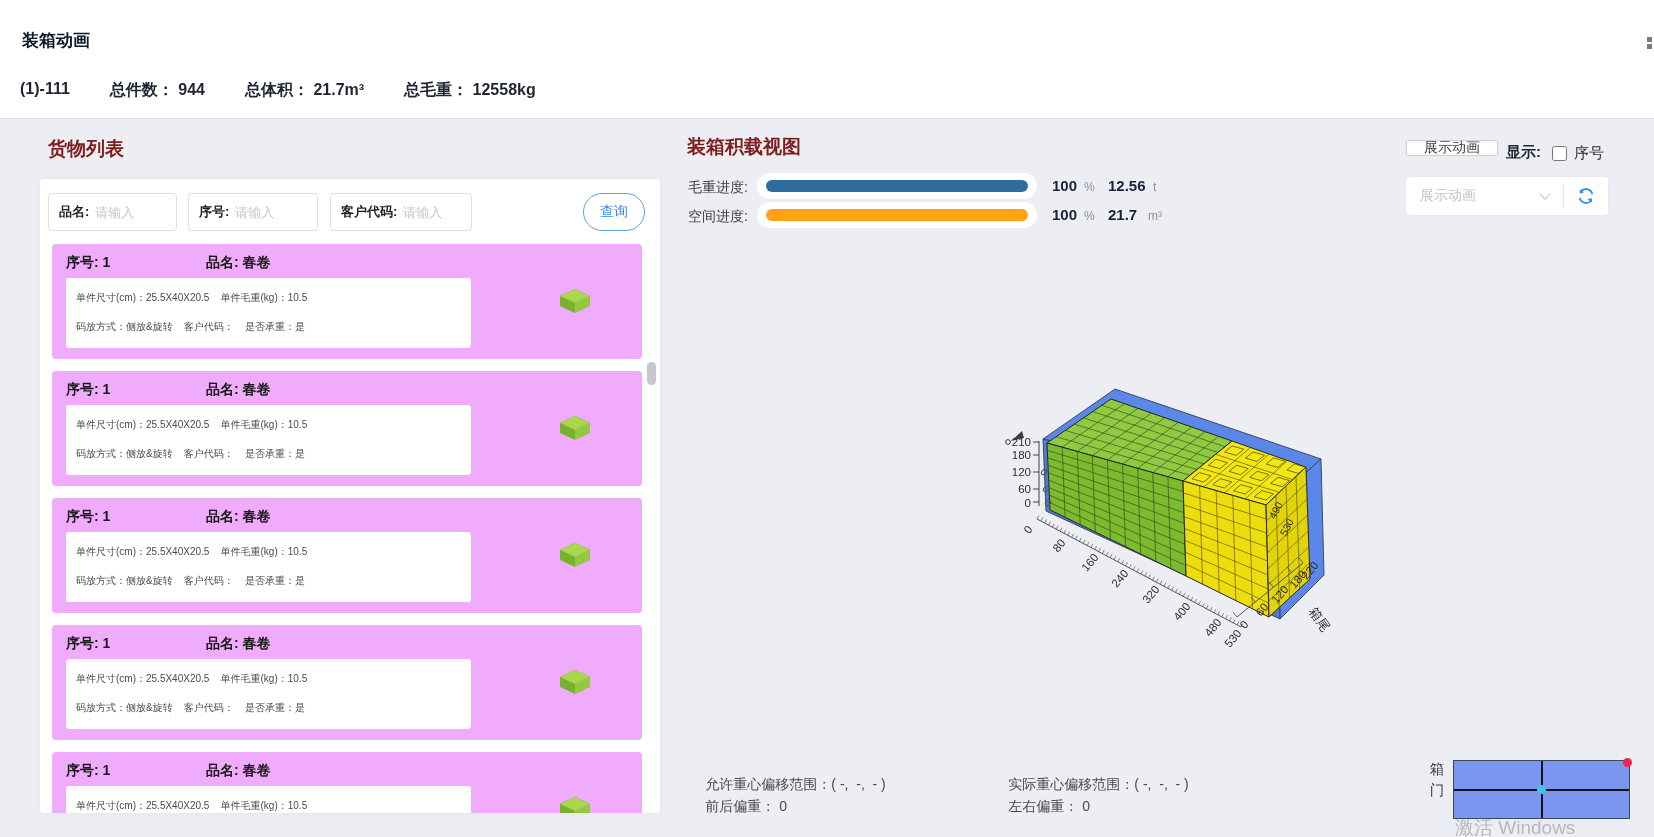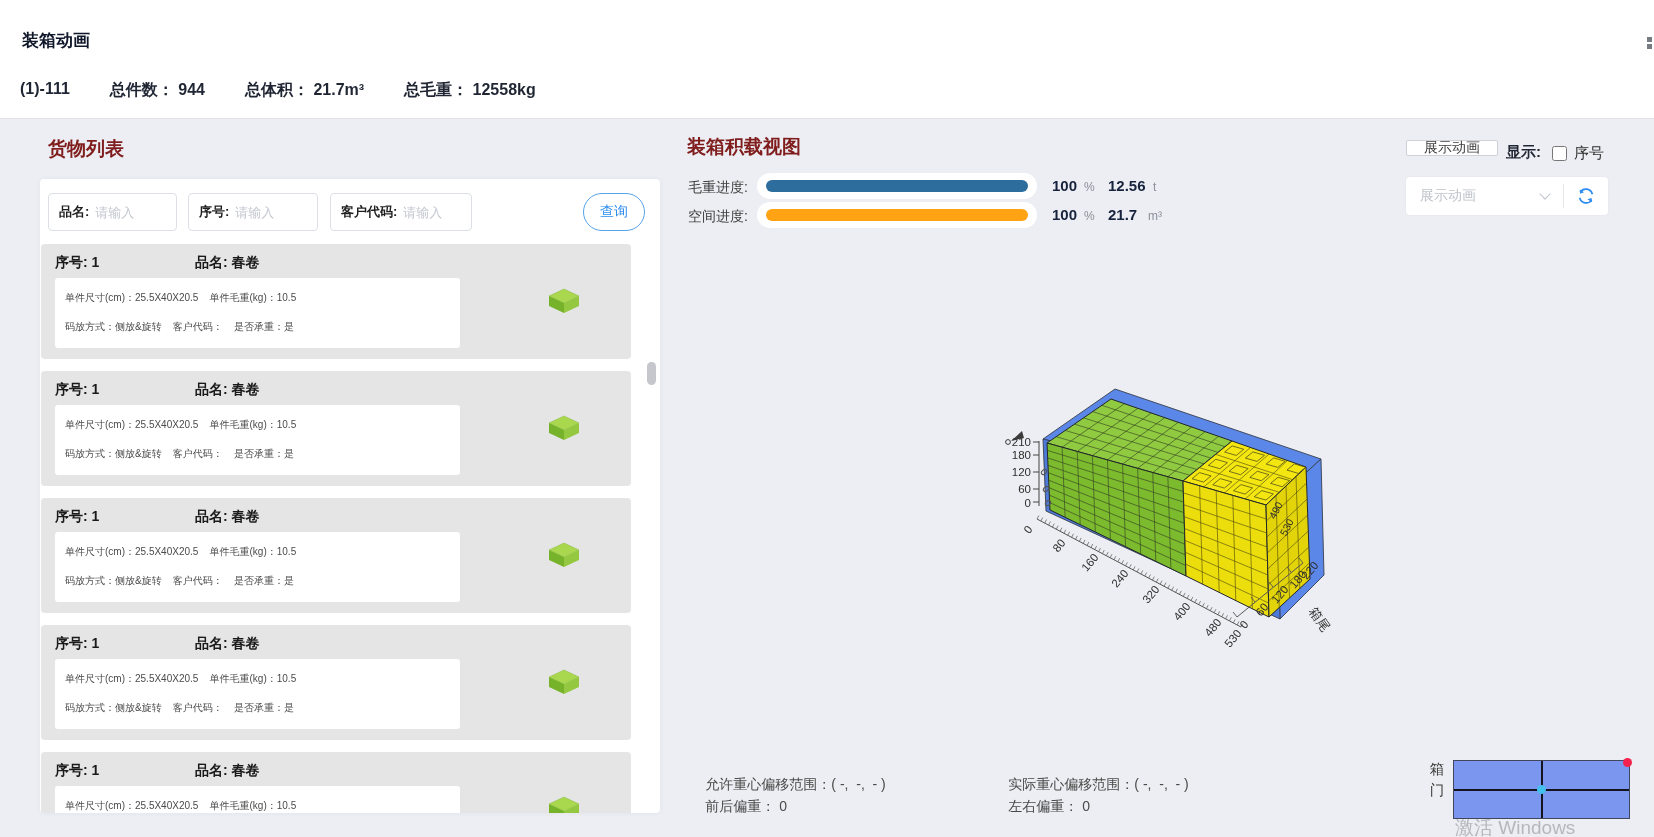--- a/index.html
+++ b/index.html
@@ -26,21 +26,21 @@
     box-shadow:0 0 5px rgba(0,0,0,.05); overflow:hidden; }
   .filter-box { top:14px; height:38px; background:#fff; border:1px solid #dcdfe6; border-radius:4px;
     display:flex; align-items:center; padding:16px 10px; }
   .flabel { font-size:13px; font-weight:bold; color:#1f1f1f; margin-right:6px; white-space:nowrap; }
   .filter-box input { border:none; outline:none; font-size:13px; color:#333; width:64px; background:transparent;
     font-family:inherit; }
   .filter-box input::placeholder { color:#c3c7cf; }
   #query-btn { left:543px; top:14px; width:62px; height:38px; border-radius:19px; background:#fff;
     border:1px solid #57a3e8; color:#2d8cf0; font-size:14px; display:flex; align-items:center; justify-content:center;
     cursor:pointer; }
-  .cargo-item { left:1px; width:590px; height:115px; background:#e5e5e5; border-radius:4px; }
+  .cargo-item { left:12px; width:590px; height:115px; background:#f0abfc; border-radius:4px; }
   .ci-head { position:absolute; left:14px; top:10px; font-size:14px; font-weight:bold; color:#1a1a1a; }
   .ci-head .ci-name { position:absolute; left:140px; top:0; white-space:nowrap; }
   .ci-box { position:absolute; left:14px; top:34px; width:405px; height:70px; background:#fff; border-radius:3px; }
   .ci-row { position:absolute; left:10px; font-size:10px; color:#4a4a4a; white-space:pre; }
   .cube-icon { position:absolute; left:507px; top:44px; }
   #list-scrollbar { left:606px; top:180px; width:11px; height:448px; }
   #scroll-thumb { position:absolute; left:1px; top:3px; width:9px; height:23px; background:#c5c7cc; border-radius:5px; }
 
   
   #view-title { left:687px; top:15px; }

